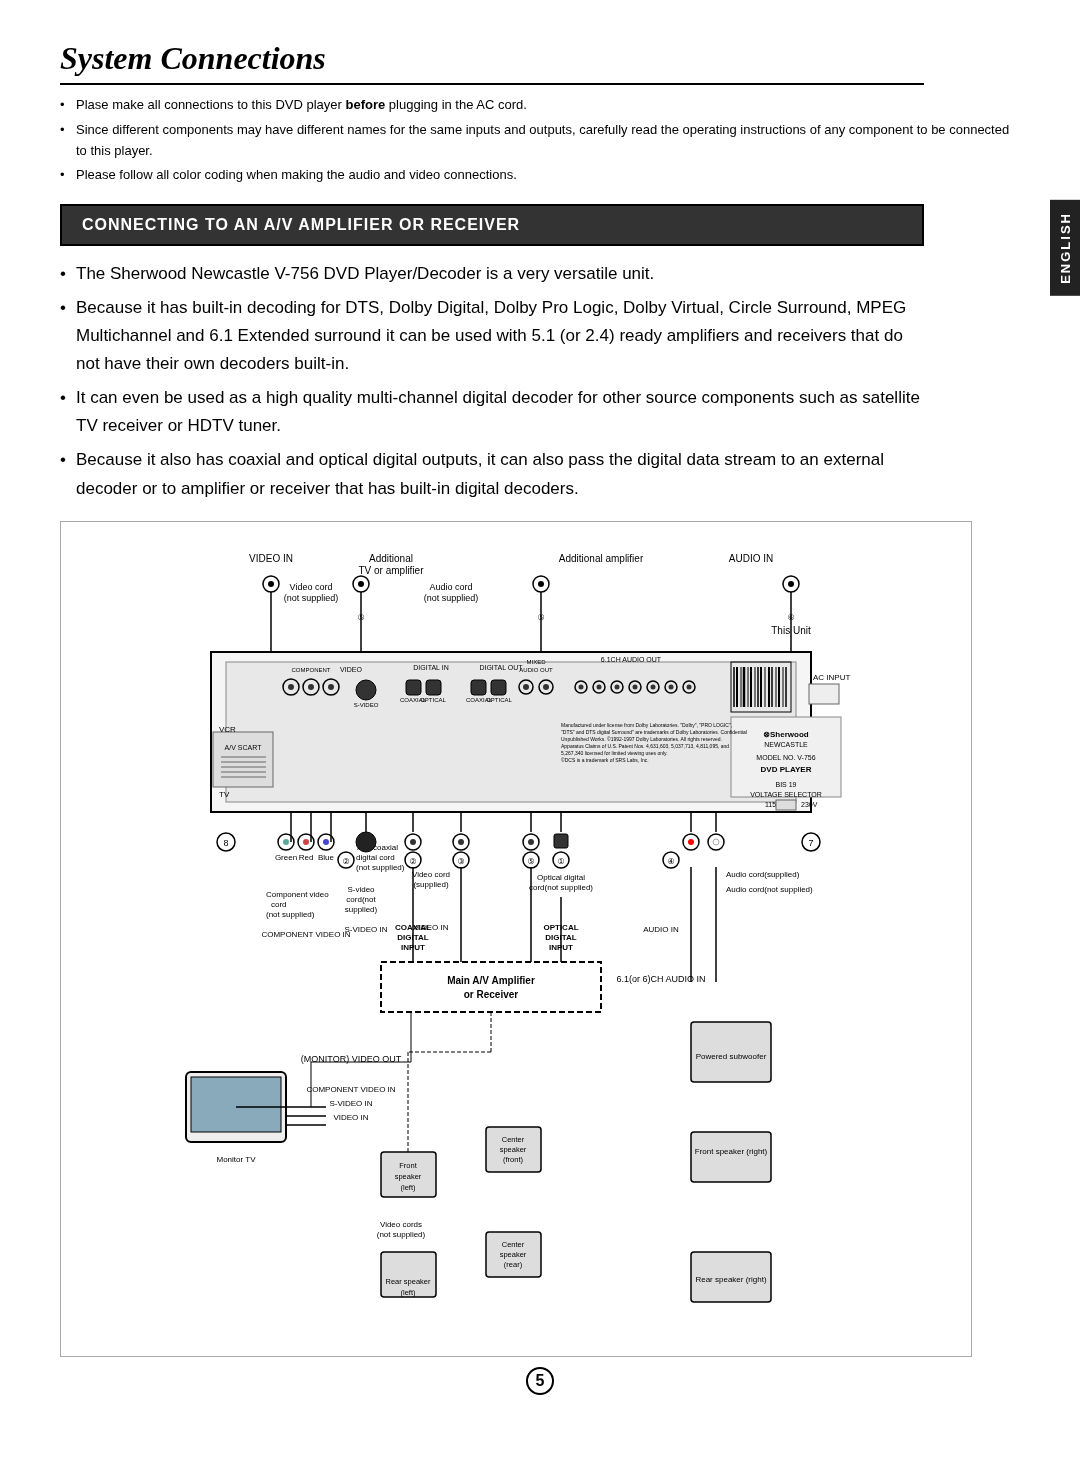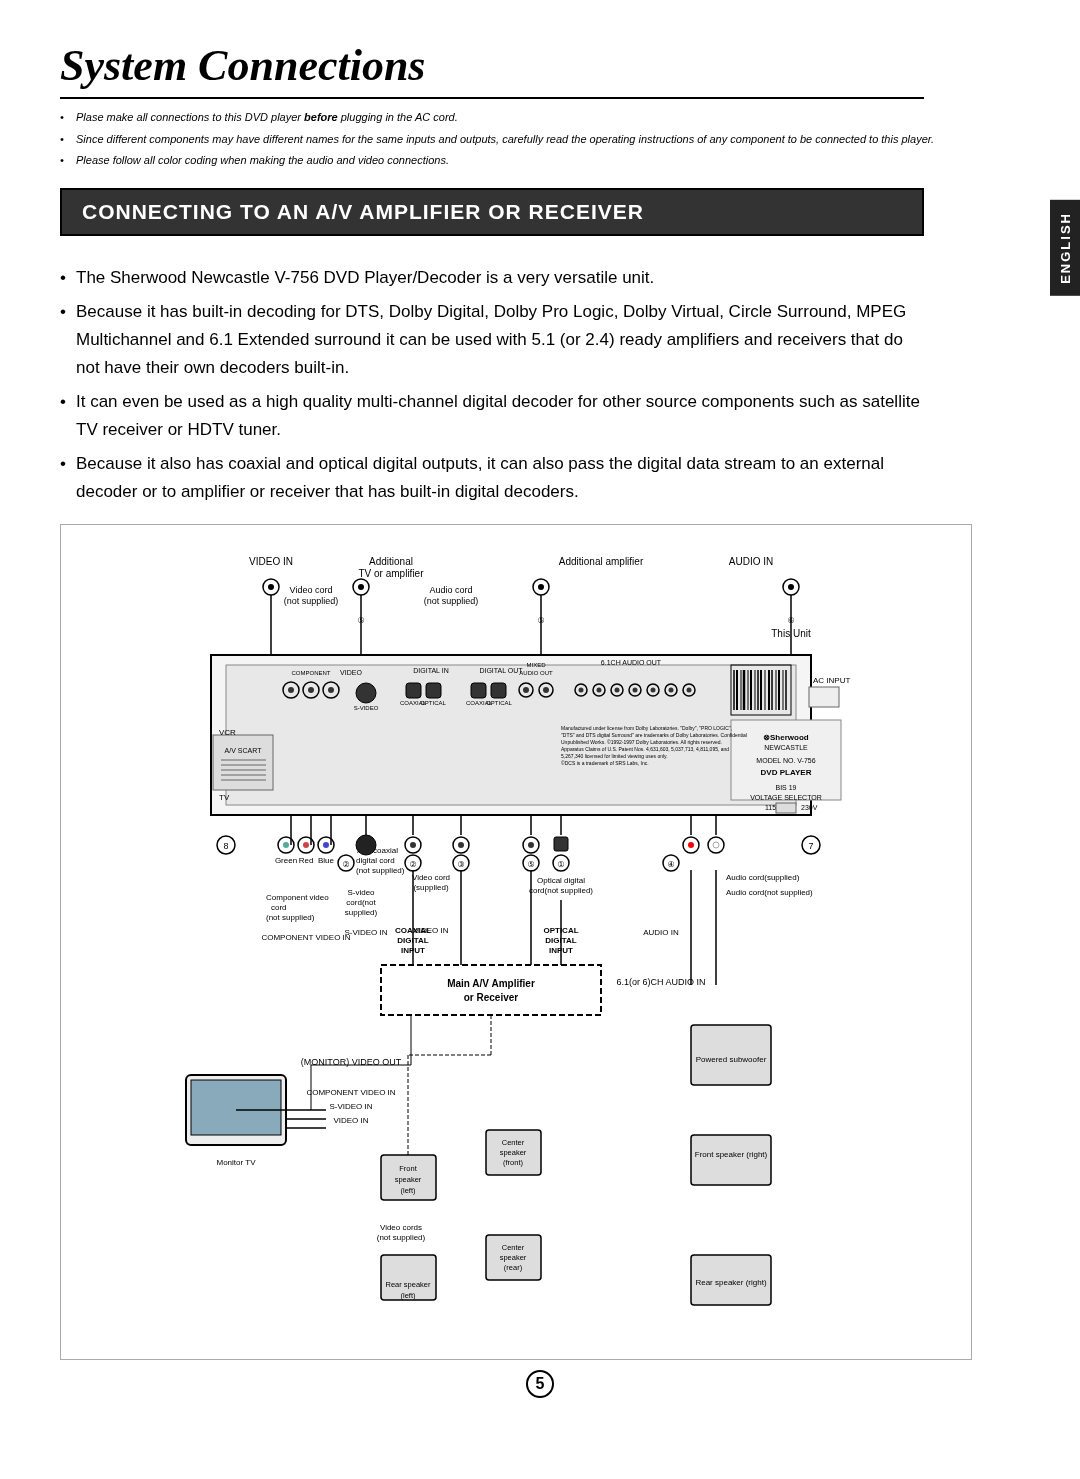--- a/index.html
+++ b/index.html
@@ -34,56 +34,55 @@
       font-weight: bold;
       letter-spacing: 2px;
       text-transform: uppercase;
       width: 30px;
     }
 
     
     .page-title {
       font-family: Georgia, serif;
       font-style: italic;
-      font-size: 44px;
+      font-size: 32px;
       font-weight: bold;
       margin-bottom: 6px;
       border-bottom: 2px solid #000;
       padding-bottom: 6px;
       width: 90%;
     }
 
     
     .bullet-list {
       list-style: none;
       margin: 10px 0 18px 0;
-      font-size: 11px;
+      font-size: 13px;
       line-height: 1.6;
-      font-style: italic;
     }
     .bullet-list li {
       padding-left: 16px;
       position: relative;
       margin-bottom: 4px;
     }
     .bullet-list li::before {
       content: "•";
       position: absolute;
       left: 0;
     }
 
     
     .section-heading {
       background: #333;
       color: #fff;
-      font-size: 21px;
+      font-size: 16px;
       font-weight: bold;
       padding: 10px 20px;
       display: inline-block;
-      margin-bottom: 28px;
+      margin-bottom: 14px;
       letter-spacing: 1px;
       border: 2px solid #000;
       width: 90%;
       text-align: left;
     }
 
     
     .bullet-list2 {
       list-style: none;
       margin: 0 0 18px 0;

